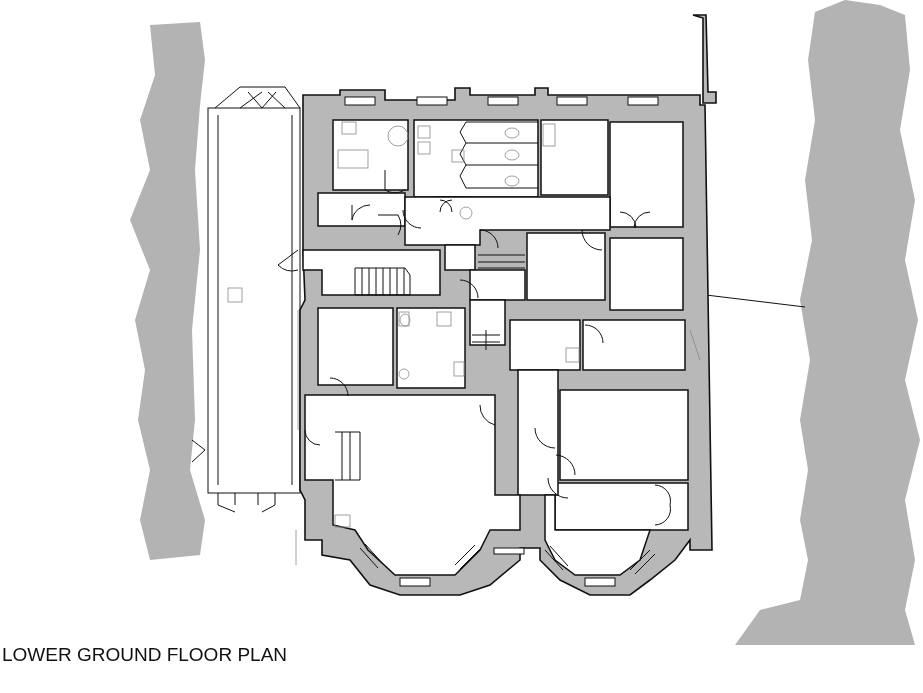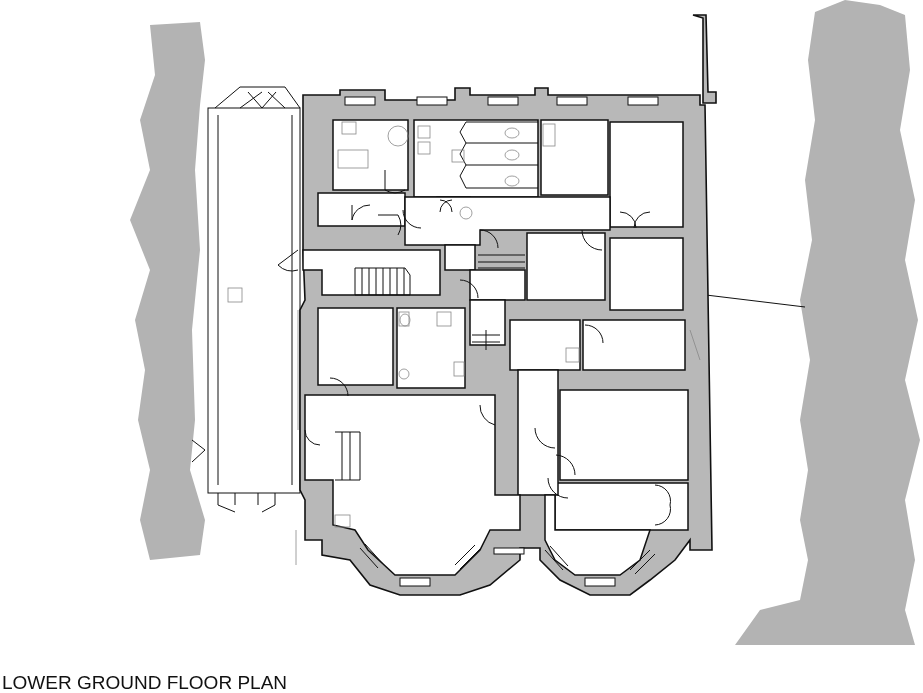--- a/index.html
+++ b/index.html
@@ -1,18 +1,18 @@
 <!DOCTYPE html>
 <html><head>
 <meta charset="utf-8">
 <style>
 html,body{margin:0;padding:0;background:#fff;}
 body{width:923px;height:693px;position:relative;overflow:hidden;font-family:"Liberation Sans",sans-serif;}
 #plan{position:absolute;left:0;top:0;width:923px;height:693px;}
-.title{position:absolute;left:2px;top:672px;font-size:19px;color:#111;letter-spacing:0px;white-space:nowrap;}
+.title{position:absolute;left:2px;top:644px;font-size:19px;color:#111;letter-spacing:0px;white-space:nowrap;}
 .wall{fill:#b8b8b8;stroke:#111;stroke-width:1.6;}
 .rock{fill:#b3b3b3;stroke:none;}
 .room{fill:#fff;stroke:#111;stroke-width:1.5;}
 .thin{fill:none;stroke:#111;stroke-width:1;}
 .grey{fill:none;stroke:#888;stroke-width:0.8;}
 .door{fill:none;stroke:#111;stroke-width:1;}
 .win{fill:#fff;stroke:#111;stroke-width:1;}
 </style>
 </head>
 <body>

